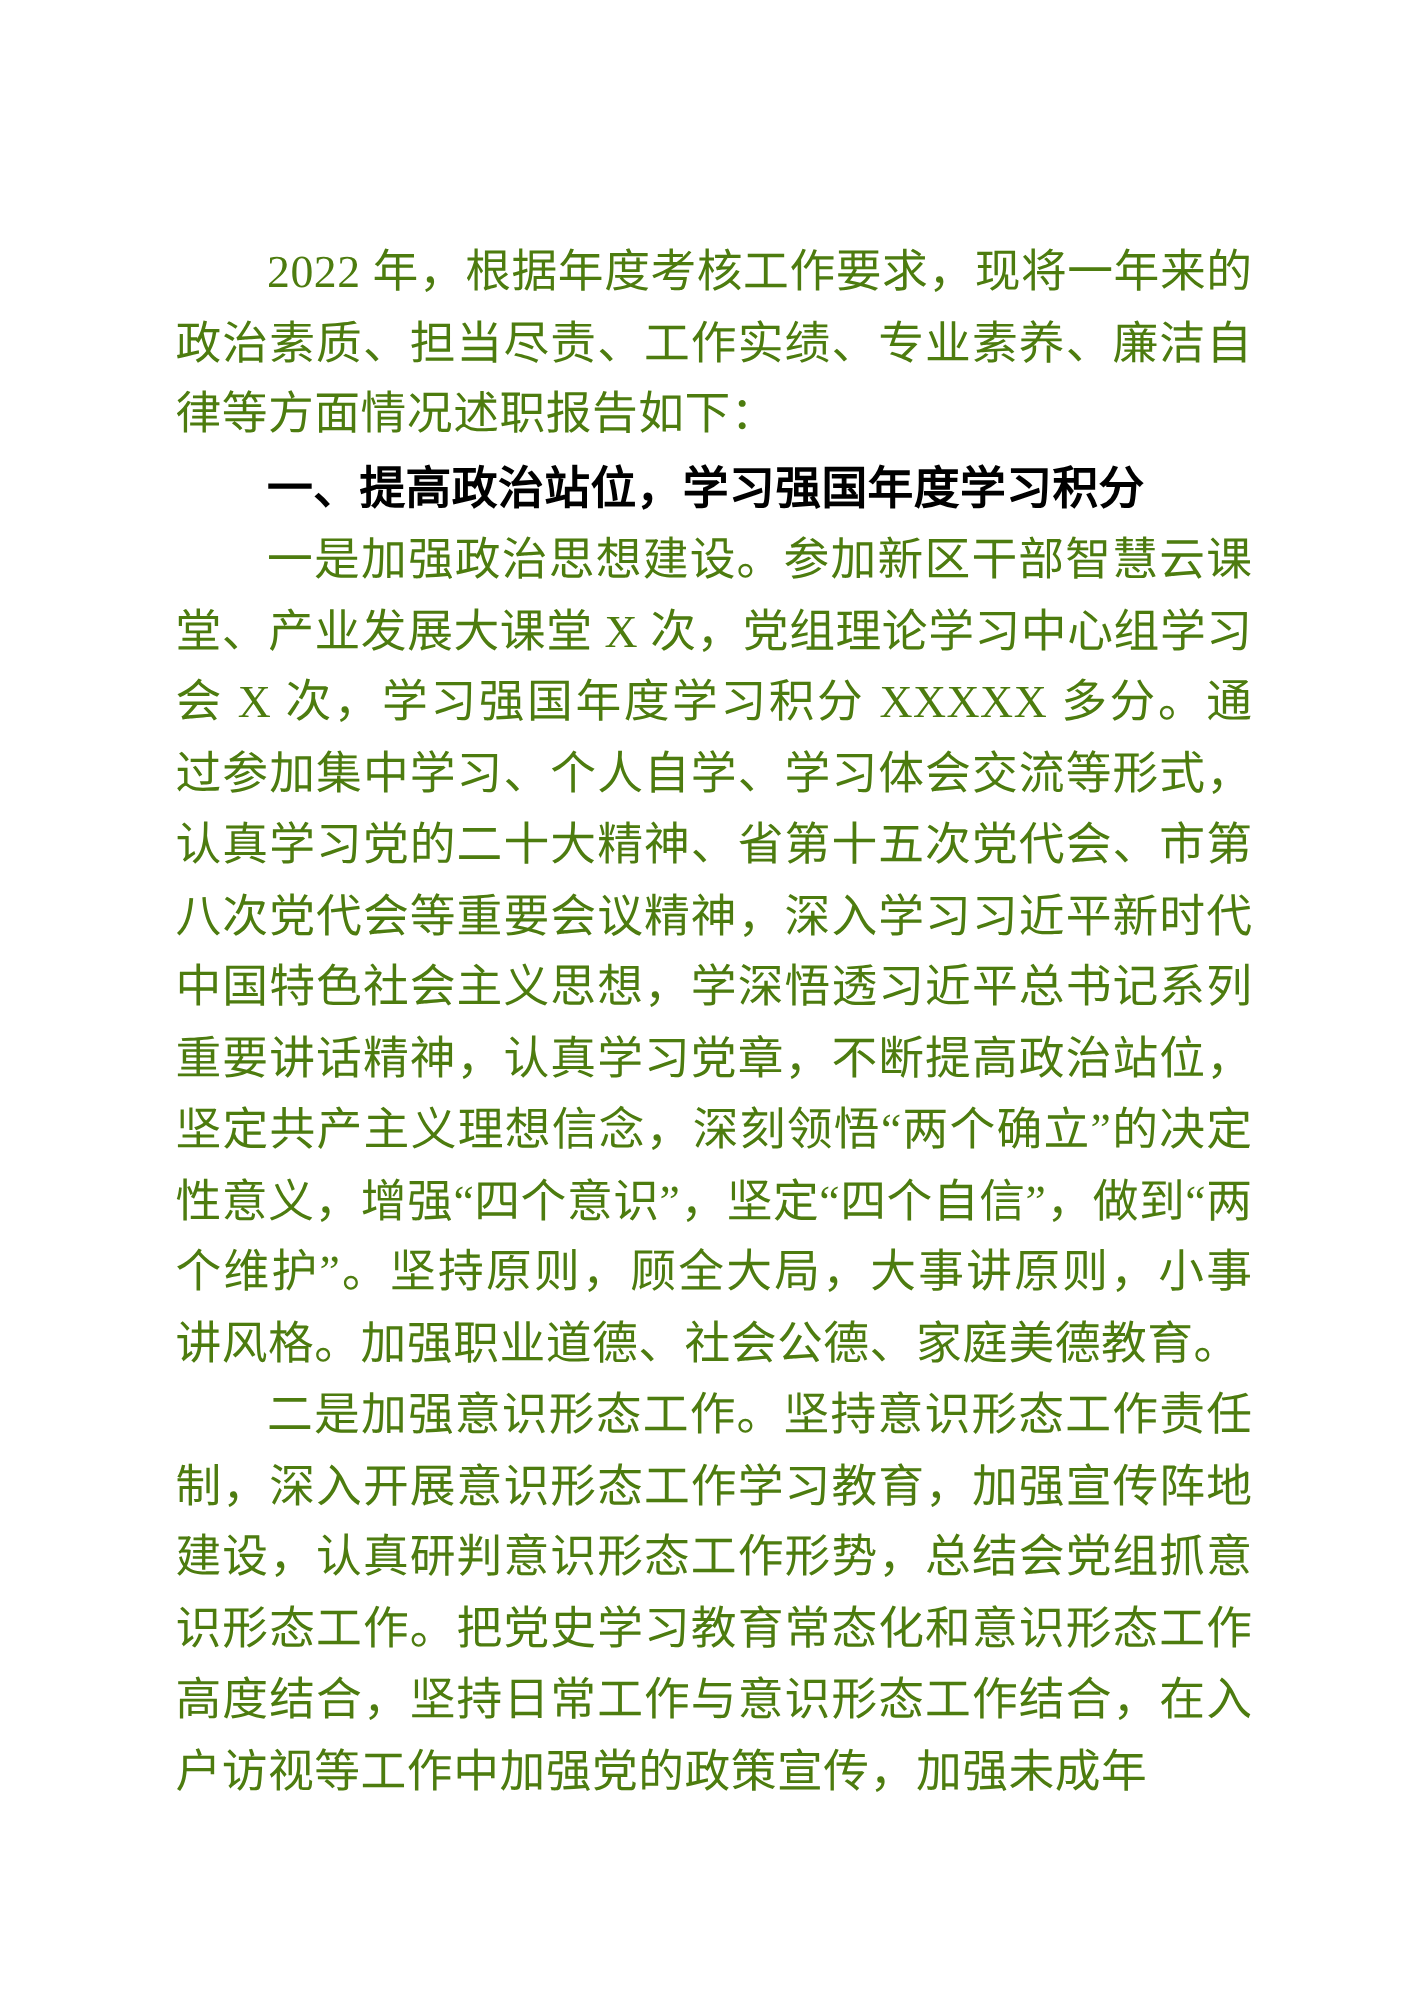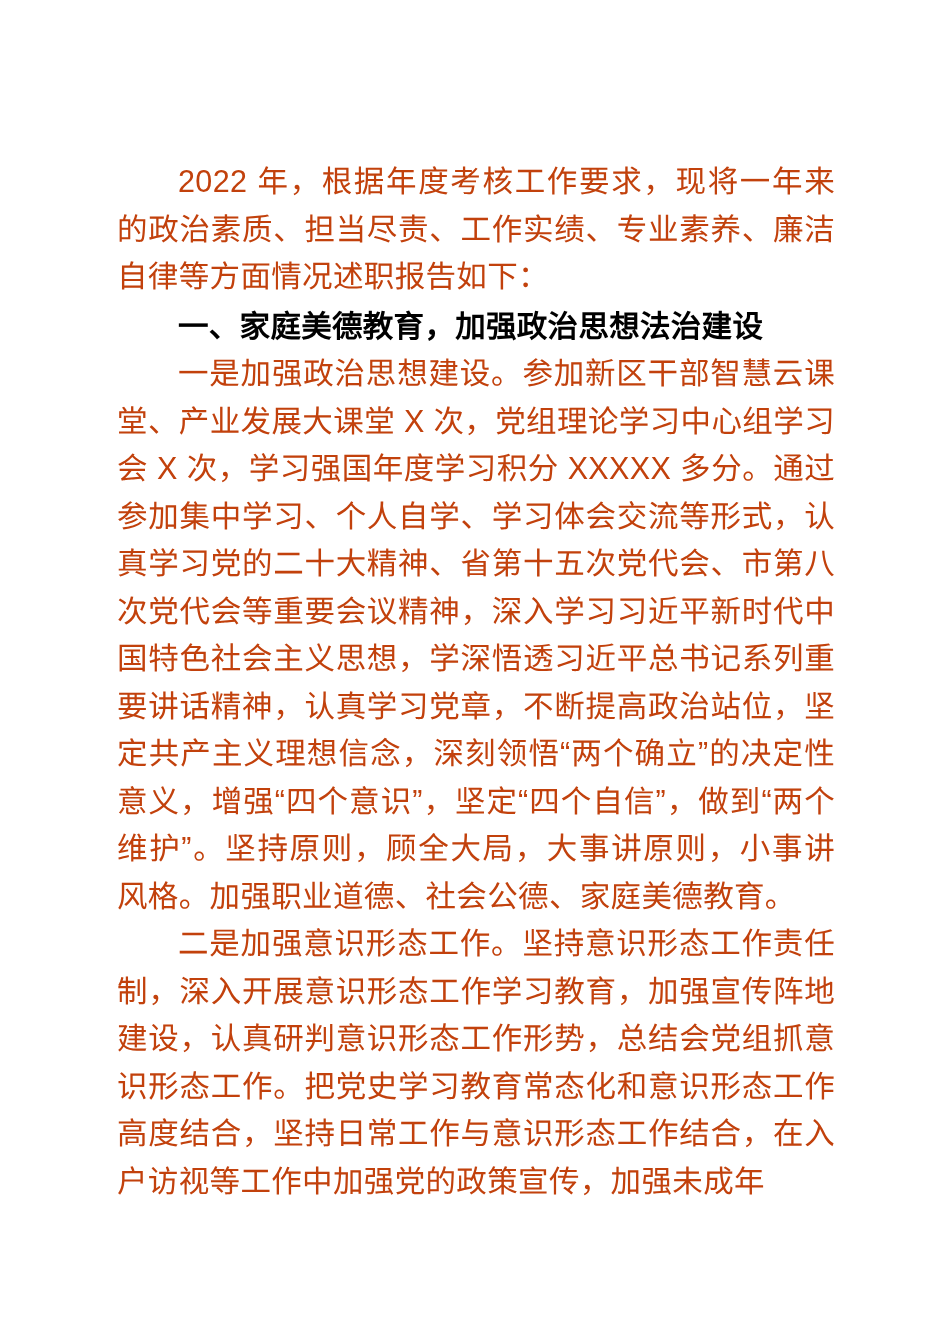--- a/index.html
+++ b/index.html
@@ -41,28 +41,28 @@
     text-align: center;
     letter-spacing: 0.5px;
     color: #000000;
     margin: 0 0 0 0;
     padding: 0 4px;
     text-rendering: geometricPrecision;
   }
 
   
   .para {
-    font-family: Liberation Sans, sans-serif;
+    font-family: Liberation Serif, serif;
     font-size: 30.5px;
     line-height: 47.5px;
     text-align: justify;
     text-justify: inter-character;
     text-indent: 2em;
     margin: 0;
-    color: #c2410c;
+    color: #4d7c0f;
     letter-spacing: 0.35px;
     word-break: break-all;
   }
 
   .para + .para {
     margin-top: 0px;
   }
 
   
   .para-first {
@@ -90,20 +90,20 @@
 <div class="page">
   <div class="content">
 
     <h1 class="doc-title">
     </h1>
 
     <p class="para para-first">2022 年，根据年度考核工作要求，现将一年来的政治素质、担当尽责、工作实绩、专业素养、廉洁自律等方面情况述职报告如下：</p>
 
     <div class="spacer-sm"></div>
 
-    <h2 class="section-heading">一、家庭美德教育，加强政治思想法治建设</h2>
+    <h2 class="section-heading">一、提高政治站位，学习强国年度学习积分</h2>
 
     <p class="para">一是加强政治思想建设。参加新区干部智慧云课堂、产业发展大课堂 X 次，党组理论学习中心组学习会 X 次，学习强国年度学习积分 XXXXX 多分。通过参加集中学习、个人自学、学习体会交流等形式，认真学习党的二十大精神、省第十五次党代会、市第八次党代会等重要会议精神，深入学习习近平新时代中国特色社会主义思想，学深悟透习近平总书记系列重要讲话精神，认真学习党章，不断提高政治站位，坚定共产主义理想信念，深刻领悟“两个确立”的决定性意义，增强“四个意识”，坚定“四个自信”，做到“两个维护”。坚持原则，顾全大局，大事讲原则，小事讲风格。加强职业道德、社会公德、家庭美德教育。</p>
 
     <p class="para">二是加强意识形态工作。坚持意识形态工作责任制，深入开展意识形态工作学习教育，加强宣传阵地建设，认真研判意识形态工作形势，总结会党组抓意识形态工作。把党史学习教育常态化和意识形态工作高度结合，坚持日常工作与意识形态工作结合，在入户访视等工作中加强党的政策宣传，加强未成年</p>
 
   </div>
 </div>
 
 </body></html>

